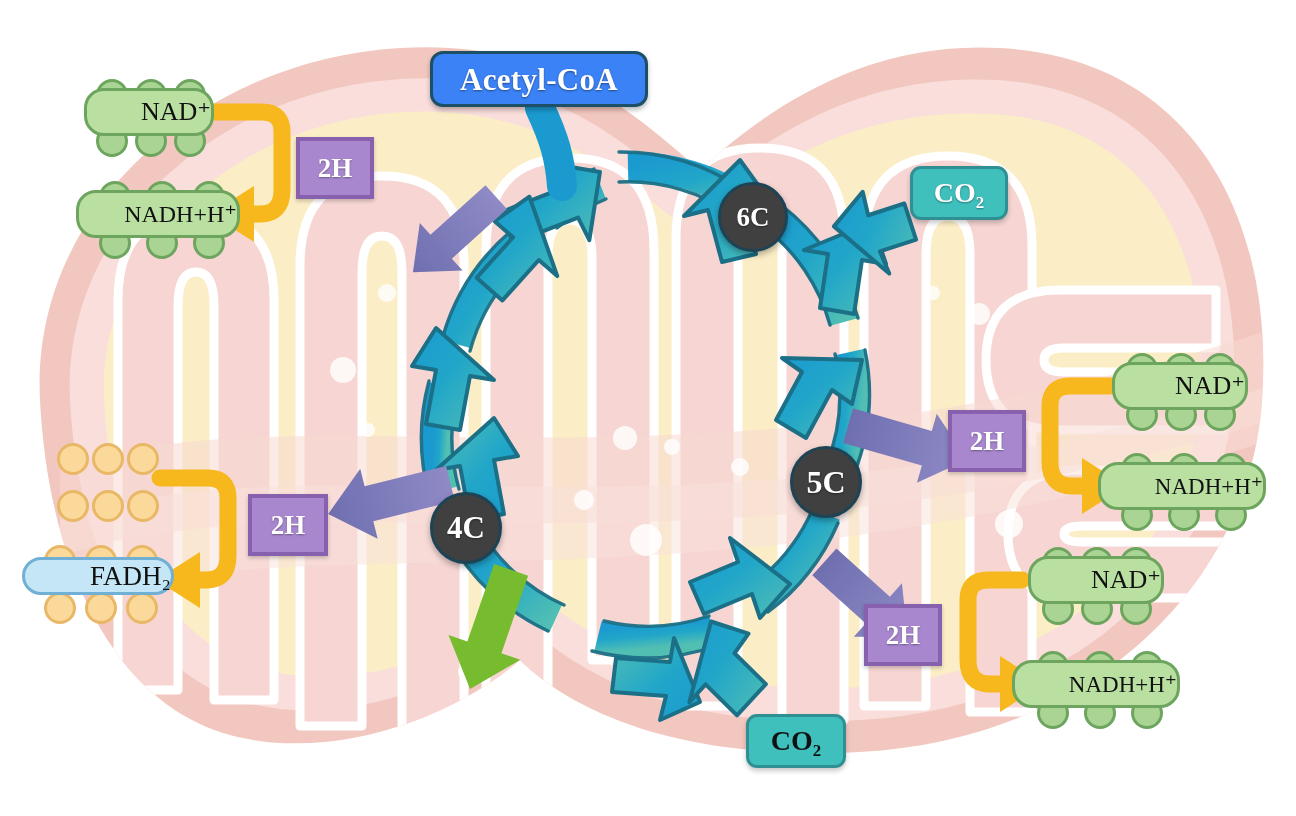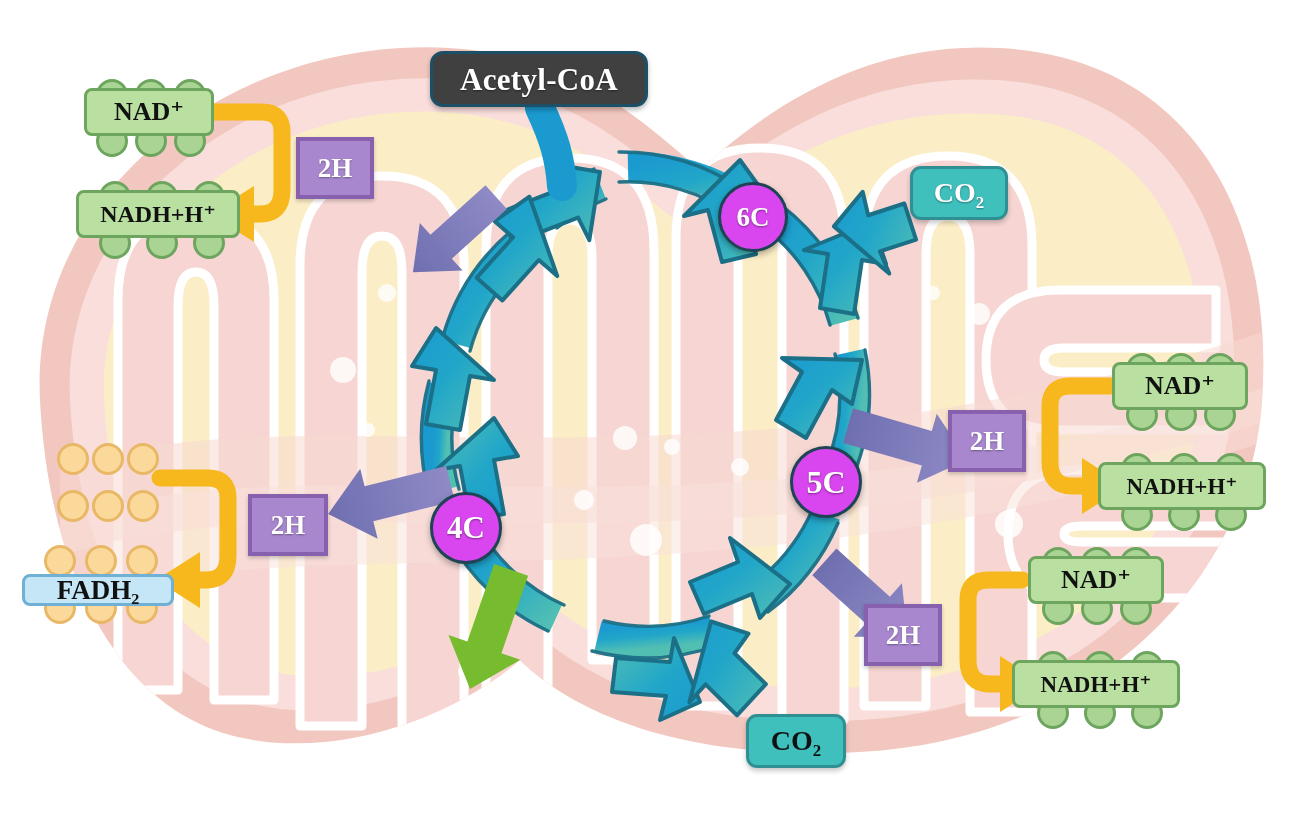--- a/index.html
+++ b/index.html
@@ -6,50 +6,50 @@
   body{width:1296px;height:816px;overflow:hidden;
        font-family:"Liberation Serif","DejaVu Serif",serif;}
   #stage{position:relative;width:1296px;height:816px;background:#ffffff;}
   #stage > svg{position:absolute;left:0;top:0;}
 
   
   .lbl{position:absolute;display:flex;align-items:center;justify-content:center;
        text-align:center;line-height:1;white-space:nowrap;box-sizing:border-box;}
 
   
-  .acetyl{background:#404040;border:3px solid #1d4f66;border-radius:13px;
+  .acetyl{background:#3b82f6;border:3px solid #1d4f66;border-radius:13px;
           color:#ffffff;font-weight:bold;font-size:31px;
           text-shadow:0 1px 2px rgba(0,0,0,.45);
           box-shadow:0 3px 5px rgba(0,0,0,.28);letter-spacing:.3px;}
 
   
   .co2{background:#3fc0bd;border:3px solid #2f8f92;border-radius:11px;
        font-weight:bold;font-size:28px;box-shadow:0 3px 5px rgba(0,0,0,.22);}
   .co2.white{color:#ffffff;text-shadow:0 1px 2px rgba(0,0,0,.4);}
   .co2.black{color:#111111;}
 
   
   .h2{background:#a887cf;border:4px solid #8861ae;color:#ffffff;
       font-weight:bold;font-size:27px;text-shadow:0 1px 2px rgba(0,0,0,.35);
       box-shadow:0 2px 4px rgba(0,0,0,.22);}
 
   
-  .cap{border-radius:8px;font-weight:bold;color:#111111;z-index:6;}
+  .cap{border-radius:20px;font-weight:normal;color:#111111;z-index:6;justify-content:flex-end;}
   .cap.green{background:#b9e0a0;border:3px solid #6ea55e;}
   .cap.blue{background:#c4e6f7;border:3px solid #6fb0d4;}
 
   
   .bumps{position:absolute;display:flex;justify-content:space-around;
          z-index:4;pointer-events:none;}
   .bump{border-radius:50%;}
   .bumps.green .bump{background:#a9d493;border:3px solid #6ea55e;}
   .bumps.blue  .bump{background:#fbd99a;border:3px solid #e8b866;}
 
   
-  .cnode{position:absolute;border-radius:50%;background:#d946ef;
+  .cnode{position:absolute;border-radius:50%;background:#404040;
          border:3px solid #1d4355;color:#ffffff;font-weight:bold;
          display:flex;align-items:center;justify-content:center;
          box-shadow:0 3px 6px rgba(0,0,0,.33);z-index:9;
          text-shadow:0 1px 2px rgba(0,0,0,.45);}
 
   
   .atp{position:absolute;border-radius:50%;background:#c9d91a;
        border:4px solid #1f8a3c;display:flex;align-items:center;
        justify-content:center;z-index:9;box-shadow:0 3px 6px rgba(0,0,0,.25);}
   .atp .txt{position:relative;z-index:3;color:#1f7a38;font-weight:bold;
@@ -323,21 +323,21 @@
   <div class="bumps blue" style="left:40px;top:545px;width:122px;height:20px;">
     <span class="bump" style="width:26px;height:26px;"></span>
     <span class="bump" style="width:26px;height:26px;"></span>
     <span class="bump" style="width:26px;height:26px;"></span>
   </div>
   <div class="bumps blue" style="left:40px;top:592px;width:122px;height:20px;">
     <span class="bump" style="width:26px;height:26px;"></span>
     <span class="bump" style="width:26px;height:26px;"></span>
     <span class="bump" style="width:26px;height:26px;"></span>
   </div>
-  <div class="lbl cap blue" style="left:22px;top:574px;width:152px;height:32px;font-size:27px;">
+  <div class="lbl cap blue" style="left:22px;top:557px;width:152px;height:38px;font-size:27px;">
     <span>FADH₂</span>
   </div>
 
   <div class="bumps green" style="left:1122px;top:353px;width:118px;height:20px;">
     <span class="bump" style="width:26px;height:26px;"></span>
     <span class="bump" style="width:26px;height:26px;"></span>
     <span class="bump" style="width:26px;height:26px;"></span>
   </div>
   <div class="bumps green" style="left:1122px;top:399px;width:118px;height:20px;">
     <span class="bump" style="width:26px;height:26px;"></span>

